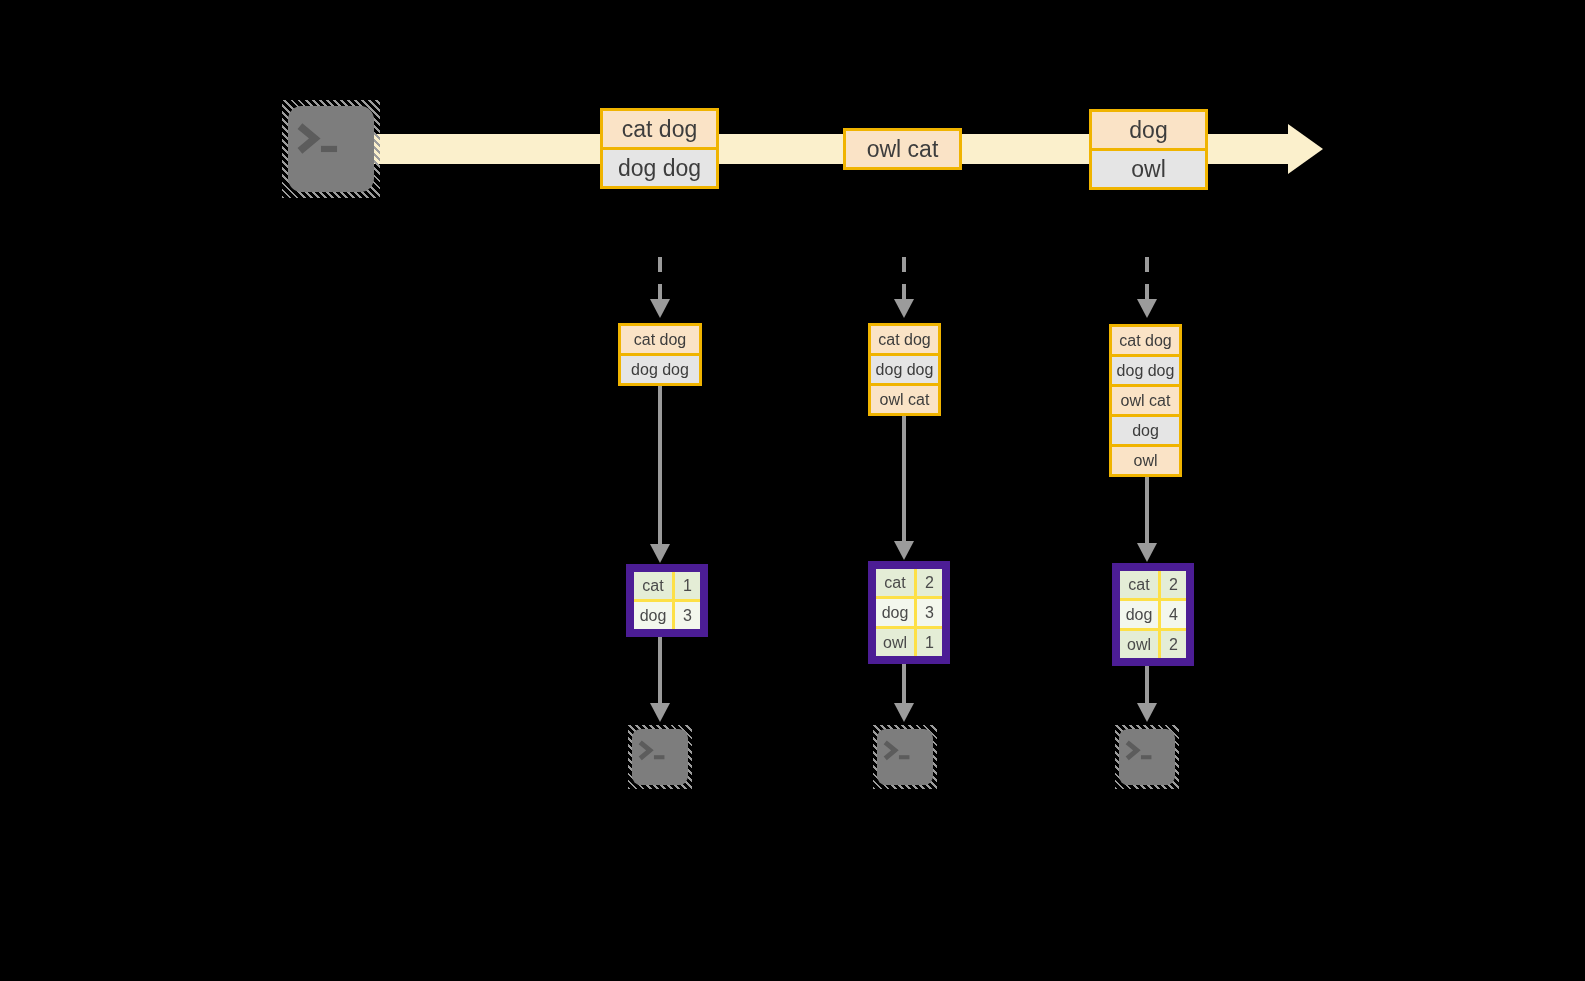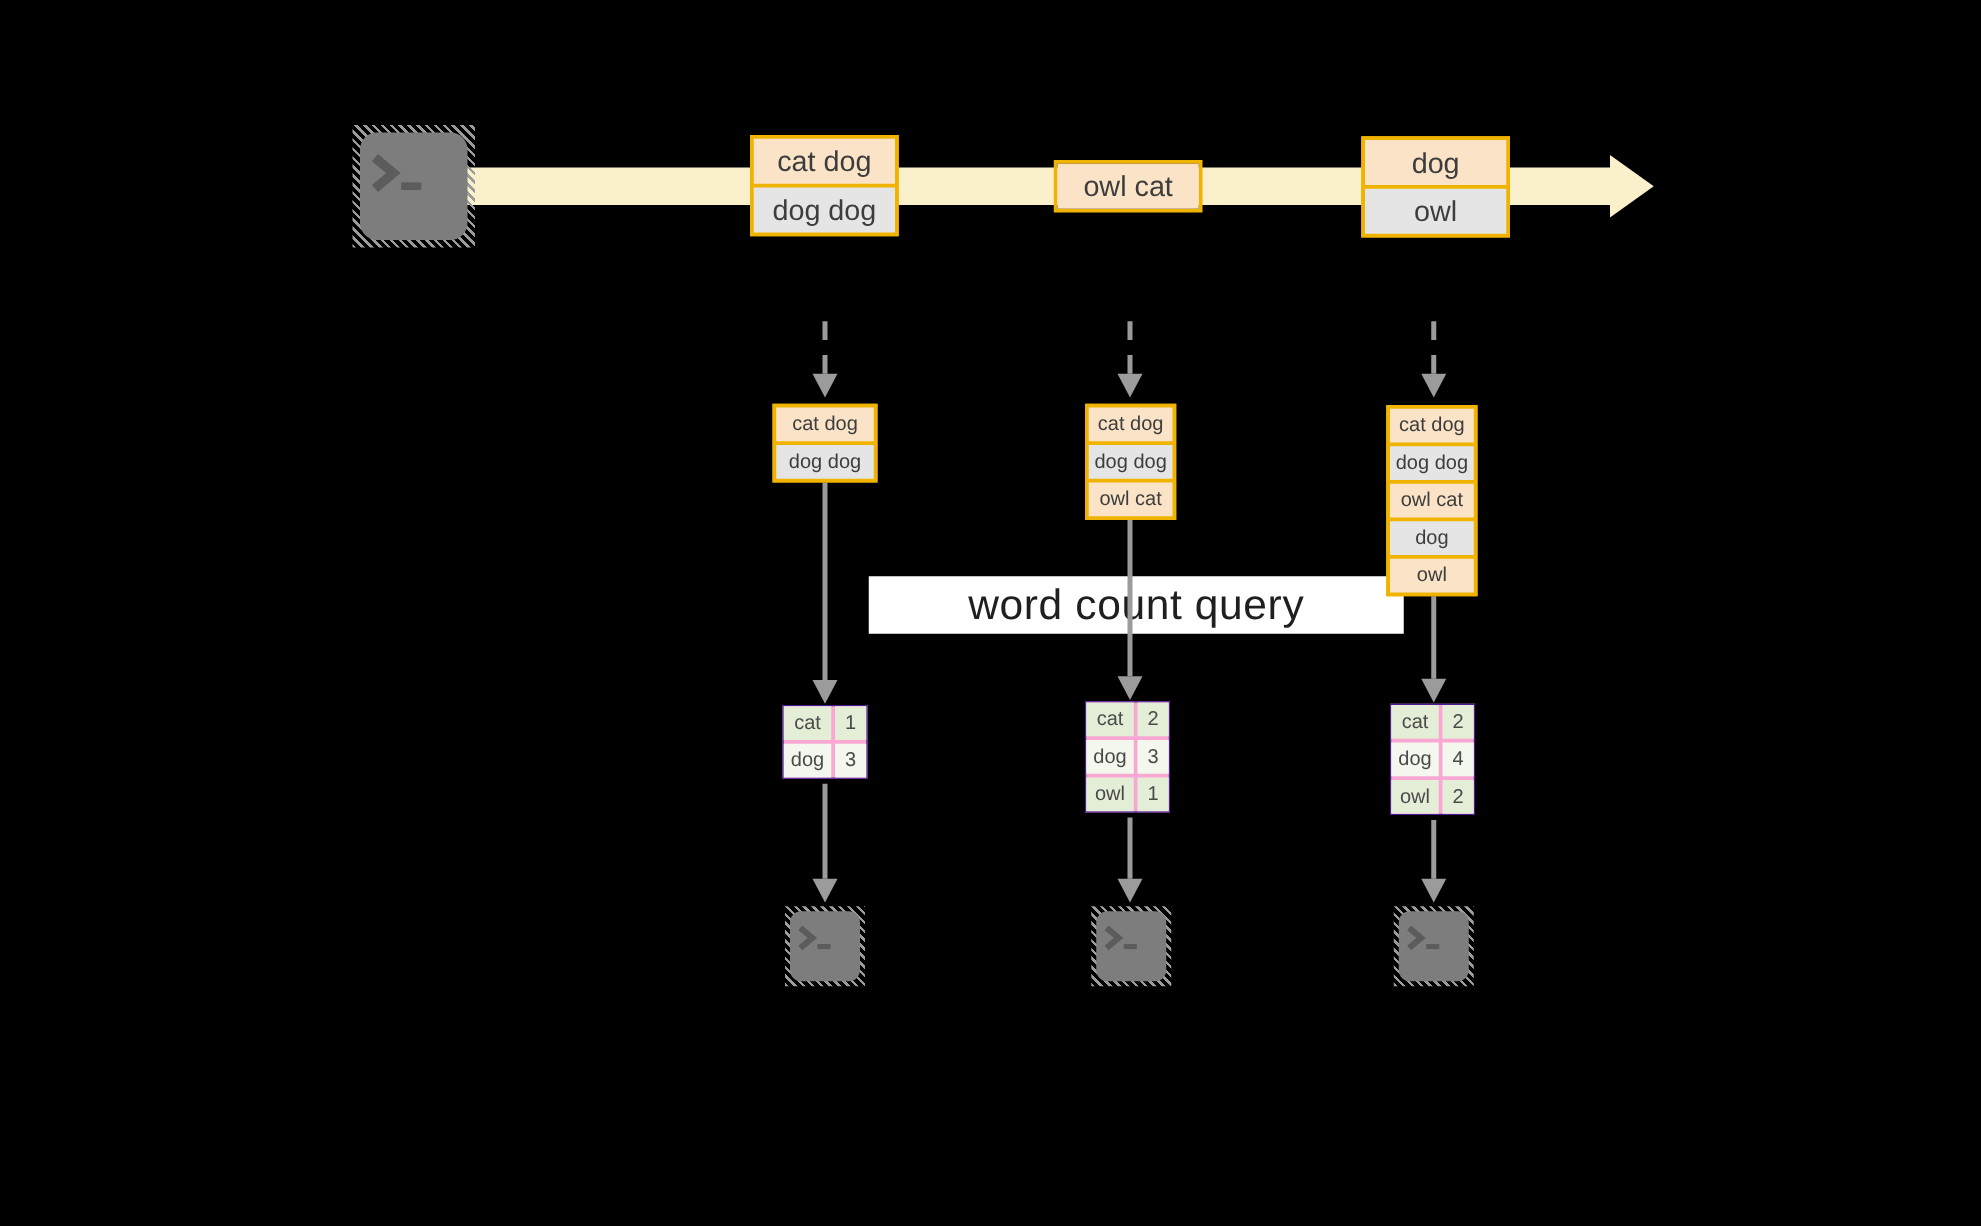--- a/index.html
+++ b/index.html
@@ -31,21 +31,21 @@
          background:repeating-linear-gradient(to bottom,#9b9b9b 0 15px,transparent 15px 27px);}
   .vhead{position:absolute;width:0;height:0;z-index:5;
          border-left:10px solid transparent;border-right:10px solid transparent;border-top:19px solid #9b9b9b;}
 
   
   .qlabel{position:absolute;left:695px;top:461px;width:428px;height:46px;background:#ffffff;
           display:flex;align-items:center;justify-content:center;z-index:3;
           font-size:34px;font-weight:300;color:#1f1f1f;letter-spacing:0.5px;}
 
   
-  .gtable{position:absolute;border:1px solid #4c1d95;background:#f9a8d4;
+  .gtable{position:absolute;border:8px solid #4c1d95;background:#fde047;
           display:grid;grid-template-columns:1fr 25px;gap:3px;z-index:6;}
   .gtable .cell{background:#e4edd6;height:27px;display:flex;align-items:center;justify-content:center;
                 font-size:16px;color:#4a4a4a;}
   .gtable .cell.lt{background:#f3f7ed;}
   .w72{width:66px;}
 </style>
 </head>
 <body>
 
 <div class="stage">
@@ -91,21 +91,20 @@
     <div class="row">owl cat</div>
   </div>
   <div class="stack small w73" style="left:1109px;top:324px">
     <div class="row">cat dog</div>
     <div class="row cream">dog dog</div>
     <div class="row">owl cat</div>
     <div class="row cream">dog</div>
     <div class="row">owl</div>
   </div>
 
-  <div class="qlabel">word count query</div>
 
   <div class="vline" style="left:658px;top:386px;height:158px"></div>
   <div class="vhead" style="left:650px;top:544px"></div>
   <div class="vline" style="left:902px;top:416px;height:125px"></div>
   <div class="vhead" style="left:894px;top:541px"></div>
   <div class="vline" style="left:1145px;top:477px;height:66px"></div>
   <div class="vhead" style="left:1137px;top:543px"></div>
 
   <div class="gtable w72" style="left:626px;top:564px">
     <div class="cell">cat</div>

